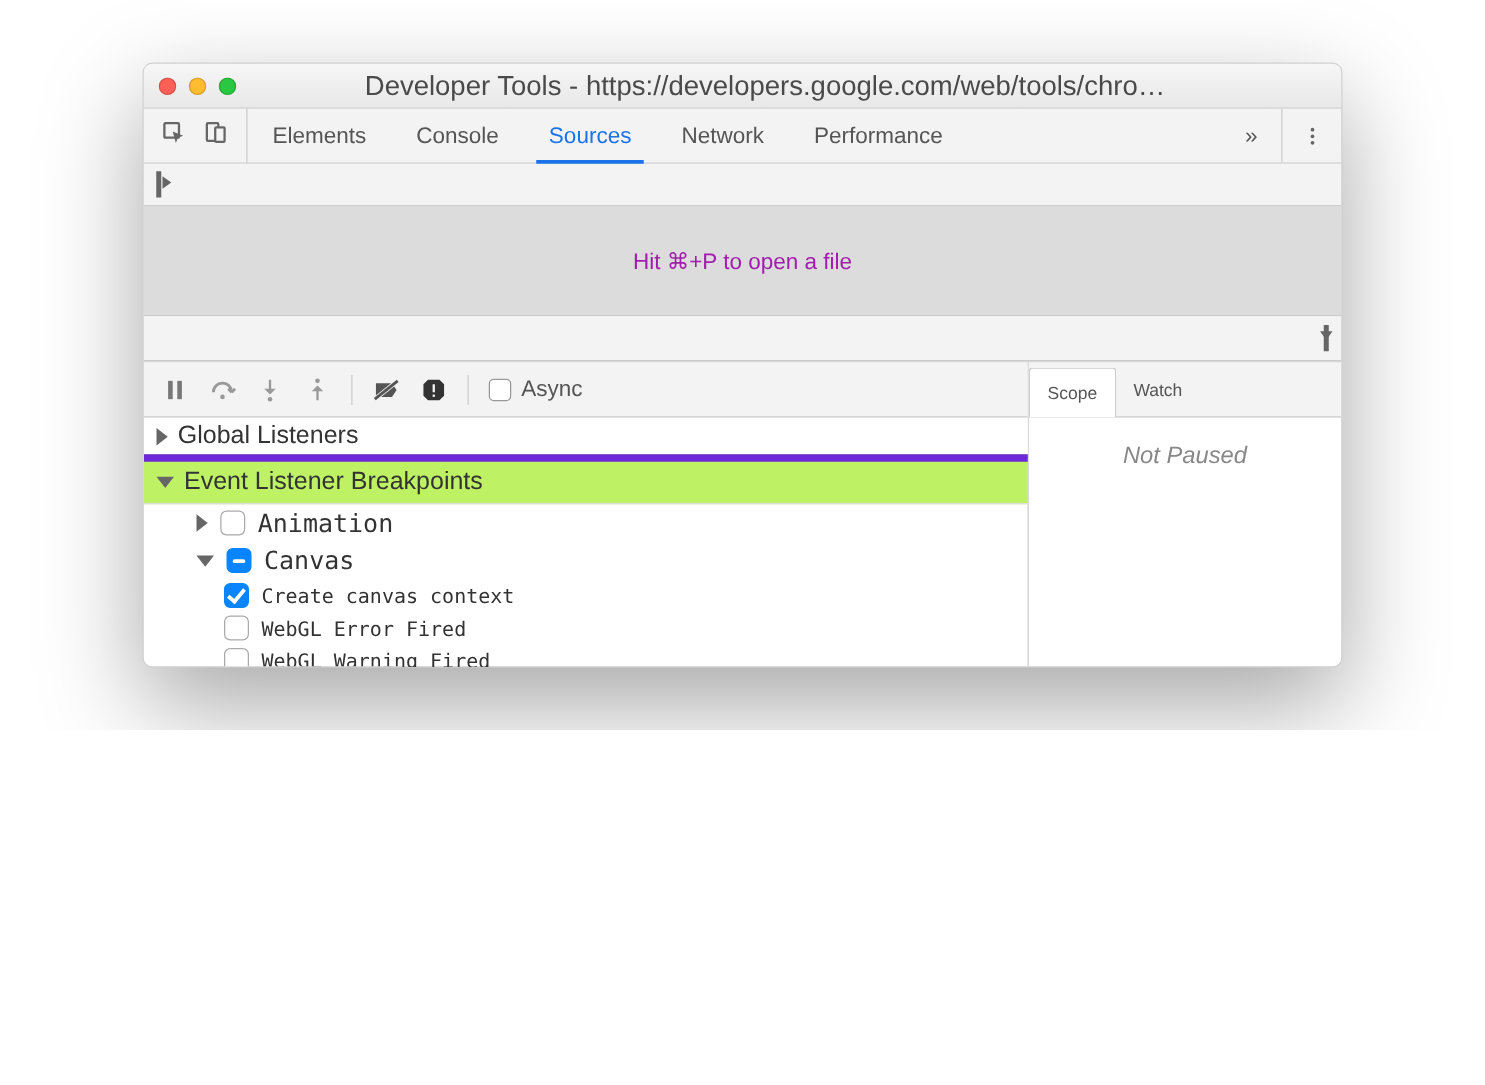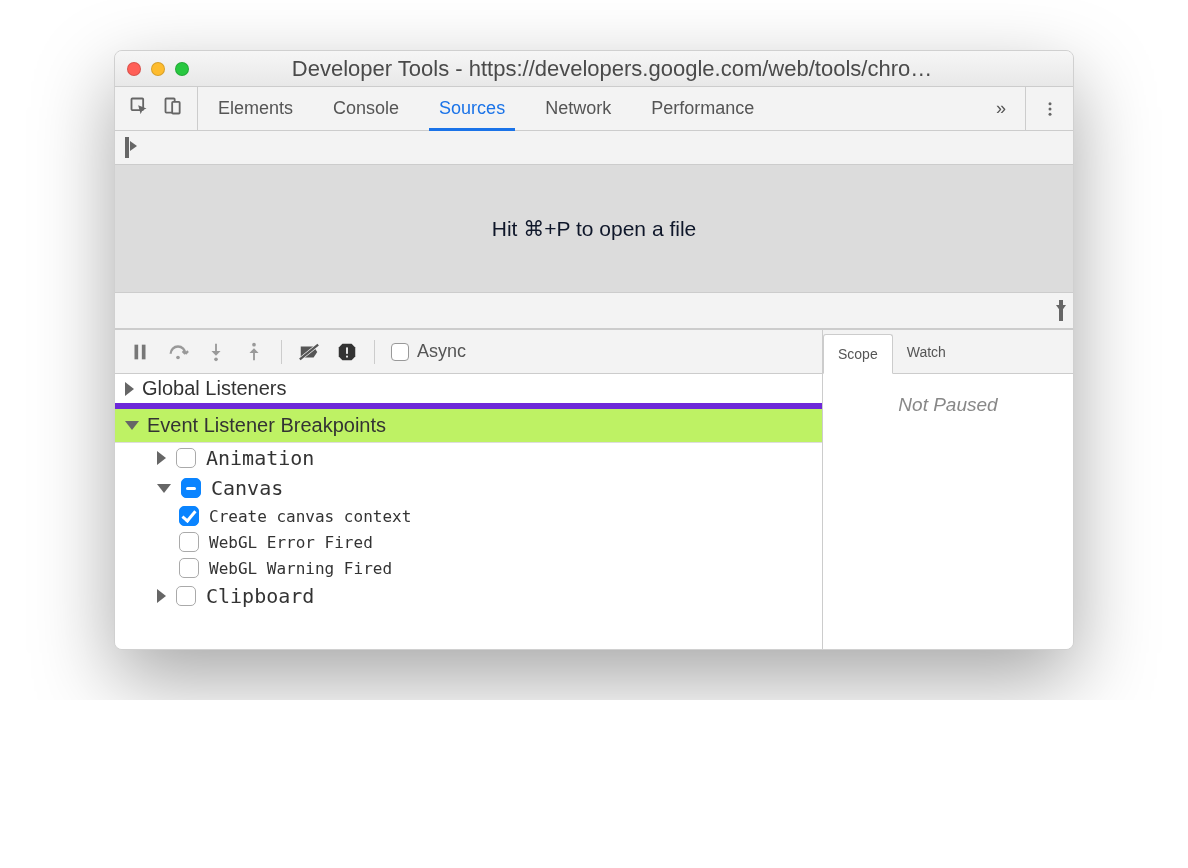--- a/index.html
+++ b/index.html
@@ -89,44 +89,44 @@
   }
   .nav-icon {
     width:18px; height:18px; border:2px solid #666; position:relative;
   }
   .nav-icon::after {
     content:""; position:absolute; left:3px; top:2px;
     border-left:7px solid #666; border-top:5px solid transparent; border-bottom:5px solid transparent;
   }
   
   .hint {
-    height: 128px;
+    height: 88px;
     background: #dcdcdc;
     display:flex; align-items:center; justify-content:center;
-    color:#0f172a; font-size: 21px;
+    color:#a21caf; font-size: 18px;
     border-bottom: 1px solid #ccc;
   }
   
   .drawerrow {
     height:36px; background:#f3f3f3; border-bottom:1px solid #ccc;
     display:flex; justify-content:flex-end; align-items:center; padding-right:10px;
   }
   .drawer-btn {
     width:22px; height:22px; border:2px solid #666; position:relative;
   }
   .drawer-btn::before {
     content:""; position:absolute; left:3px; right:3px; bottom:2px; height:2px; background:#666;
   }
   .drawer-btn::after {
     content:""; position:absolute; left:50%; top:3px; transform:translateX(-50%);
     border-left:5px solid transparent; border-right:5px solid transparent; border-top:7px solid #666;
   }
   
   .split {
-    display:flex; height: 320px; background:#fff; border-top:1px solid #ccc;
+    display:flex; height: 244px; background:#fff; border-top:1px solid #ccc;
   }
   .left { flex:1; display:flex; flex-direction:column; border-right:1px solid #ccc; min-width:0;}
   .right { width: 250px; display:flex; flex-direction:column; }
   
   .debugbar {
     height:44px; background:#f3f3f3; border-bottom:1px solid #ccc;
     display:flex; align-items:center; gap:16px; padding:0 14px; color:#666;
     font-size:18px;
   }
   .vsep { width:1px; height:24px; background:#ccc; }

